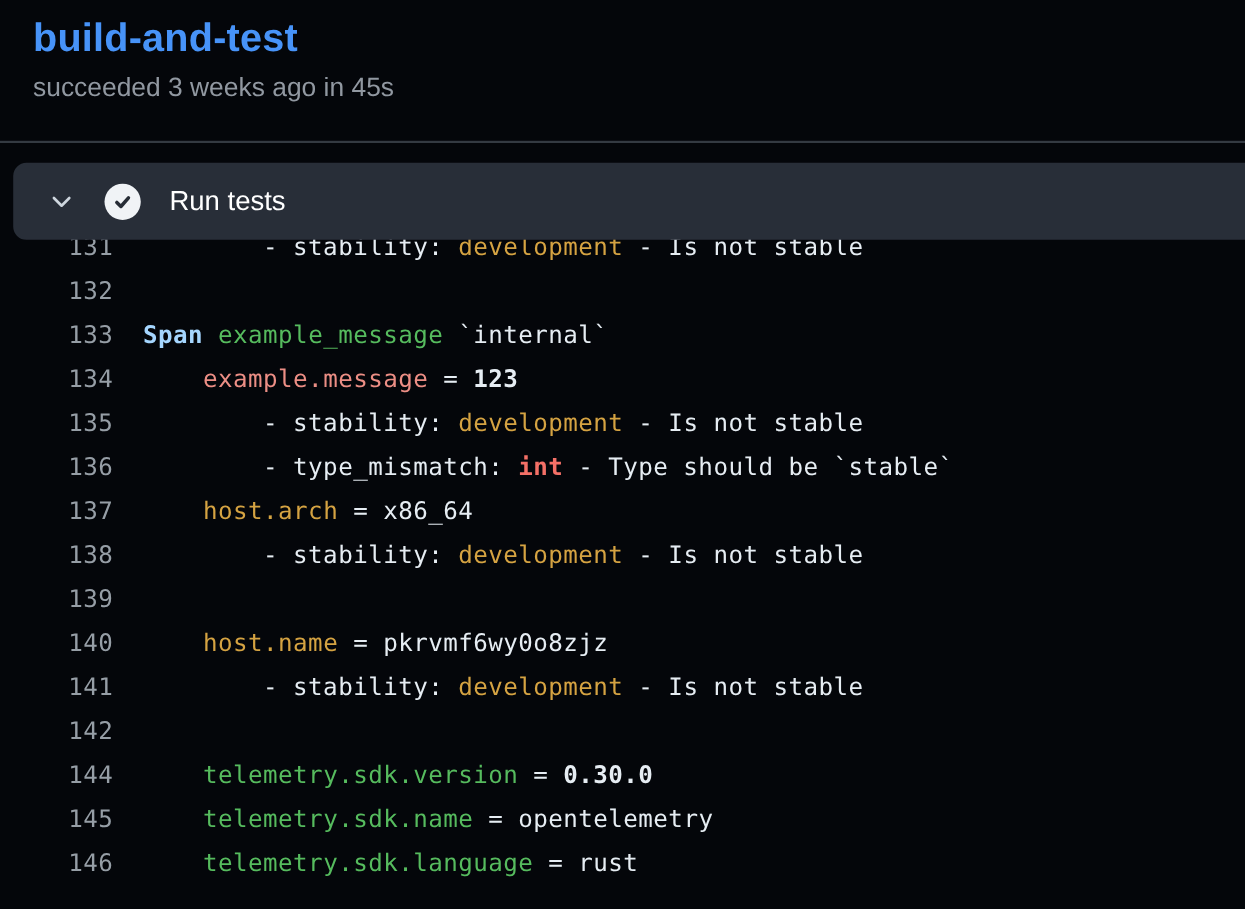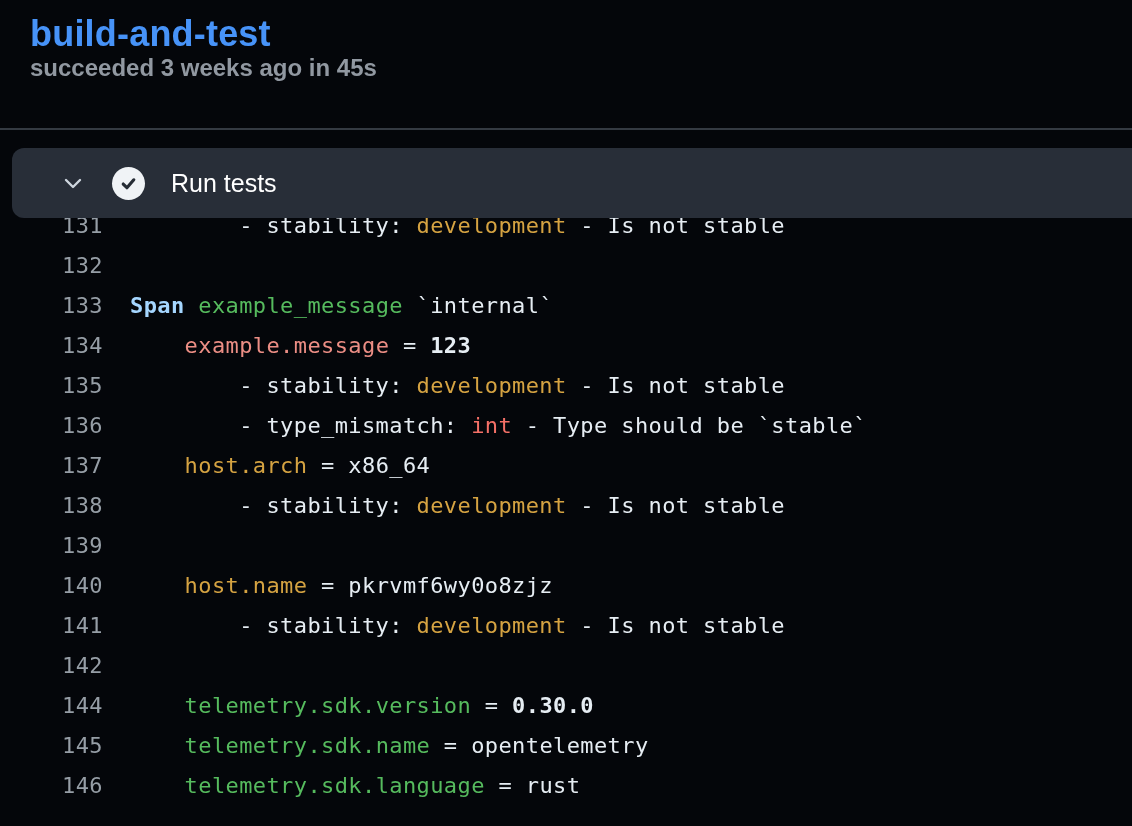--- a/index.html
+++ b/index.html
@@ -12,23 +12,22 @@
   .job-header {
     position: absolute; top: 0; left: 0; right: 0; height: 128px;
     padding: 14px 0 0 30px; box-sizing: border-box;
   }
   .job-title {
     margin: 0; font-size: 36px; font-weight: 700; line-height: 40px;
     color: var(--title-blue, #4793f8); letter-spacing: 0.2px;
     display: inline-block; cursor: pointer;
   }
   .job-subtitle {
-    margin-top: 0; font-size: 24px; line-height: 28px;
+    margin-top: 12px; font-size: 24px; line-height: 28px;
     color: var(--subtitle-gray, #9198a1);
-    font-weight: bold;
   }
   .divider {
     position: absolute; top: 128px; left: 0; width: 100%; height: 2px;
     background: var(--divider, #343a42);
   }
   .log-lines {
     position: absolute; top: 198px; left: 0; width: 100%;
     font-family: "DejaVu Sans Mono", monospace;
     font-size: 22px; letter-spacing: 0.4px;
   }
@@ -36,27 +35,27 @@
   .line-num {
     width: 103px; flex: none; text-align: right;
     color: var(--line-number-gray, #969ea6); cursor: pointer;
   }
   .line-content { margin-left: 27px; white-space: pre; color: var(--text-white, #e6edf3); }
   .seg { white-space: pre; }
   .c-blue   { color: var(--blue, #a5d6ff); }
   .c-green  { color: var(--green, #56bb5e); }
   .c-yellow { color: var(--yellow, #d5a342); }
   .c-salmon { color: var(--salmon, #ec8e85); }
-  .c-red    { color: var(--red, #f47067); }
+  .c-red    { color: var(--red, #f47067); font-weight: bold; }
   .b { font-weight: bold; }
   .step-bar {
     position: absolute; top: 148px; left: 12px; right: 0; height: 70px;
     background: var(--bar-bg, #282e38);
     border-radius: 12px 0 0 12px;
-    display: flex; align-items: center; padding-left: 50px;
+    display: flex; align-items: center; padding-left: 33px;
     box-sizing: border-box; cursor: pointer;
   }
   .chevron-wrap { width: 22px; height: 22px; margin-right: 28px; display: flex; align-items: center; justify-content: center; }
   .status-circle {
     width: 33px; height: 33px; border-radius: 50%; flex: none;
     background: var(--check-circle-bg, #f0f3f6); margin-right: 26px;
     display: flex; align-items: center; justify-content: center;
   }
   .step-label { color: var(--bar-label, #ffffff); font-size: 25px; font-weight: 500; }
 </style>

